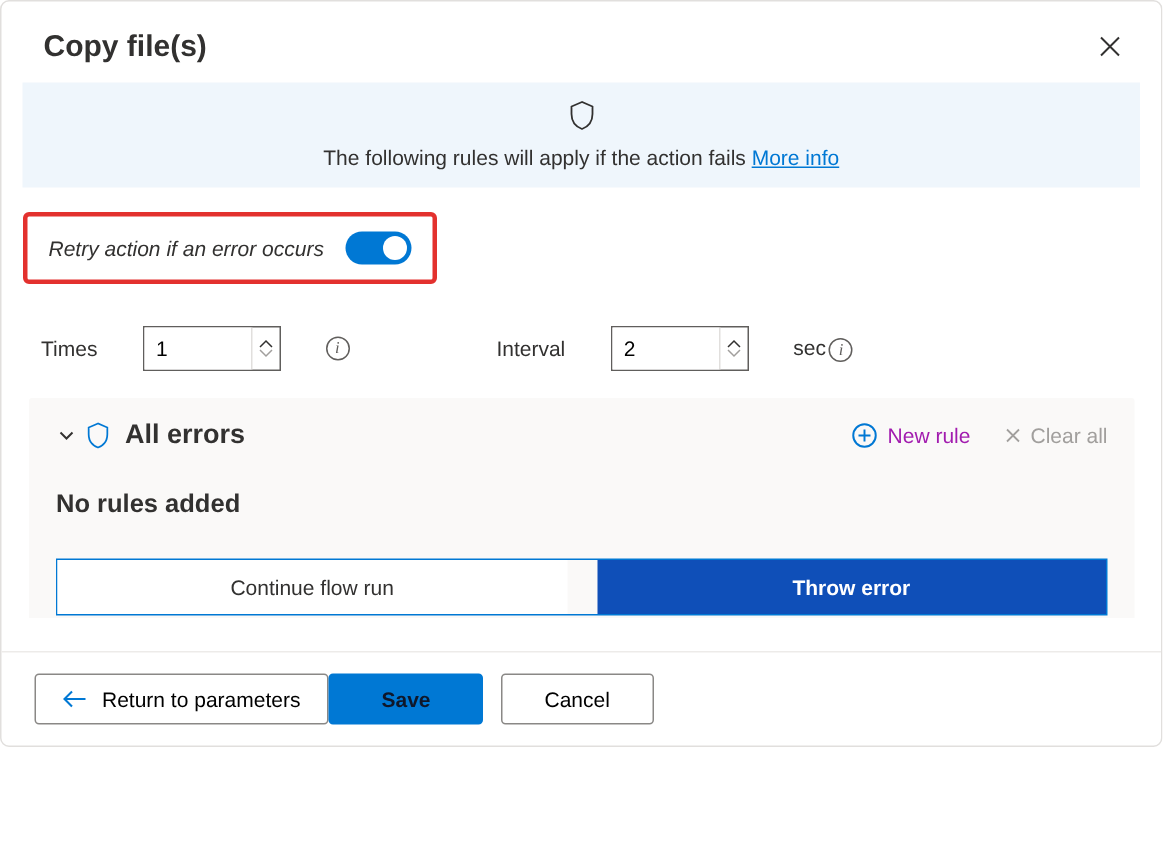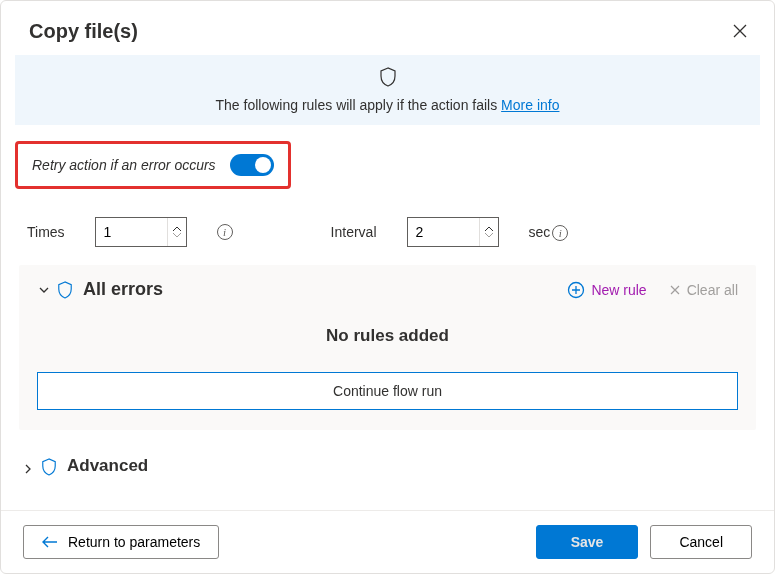--- a/index.html
+++ b/index.html
@@ -7,21 +7,21 @@
       font-family: "Segoe UI", -apple-system, sans-serif;
       font-size: 14px;
       color: #323130;
       background: #fff;
       width: 775px;
       height: 574px;
       overflow: hidden;
     }
     .dialog {
       width: 775px;
-      height: 574px;
+      height: 498px;
       border: 1px solid #e1dfdd;
       border-radius: 6px;
       display: flex;
       flex-direction: column;
       background: #fff;
     }
     .header {
       display: flex;
       justify-content: space-between;
       align-items: center;
@@ -168,21 +168,21 @@
       font-size: 14px;
     }
     .clear-all {
       display: flex;
       align-items: center;
       gap: 6px;
       color: #a19f9d;
       font-size: 14px;
     }
     .no-rules {
-      text-align: center;
+      text-align: left;
       font-weight: 600;
       font-size: 17px;
       margin-bottom: 26px;
     }
     .split-buttons {
       display: flex;
       width: 100%;
       border: 1px solid #0078d4;
       gap: 20px;
     }
@@ -212,39 +212,38 @@
     .advanced-title {
       font-size: 17px;
       font-weight: 600;
       margin-left: 4px;
     }
     .footer {
       border-top: 1px solid #edebe9;
       padding: 14px 22px;
       display: flex;
       align-items: center;
-      justify-content: space-between;
       margin-top: 22px;
     }
     .footer-left .btn, .footer-right .btn {
       border: 1px solid #8a8886;
       background: #fff;
       padding: 8px 18px;
       font-size: 14px;
       border-radius: 3px;
       cursor: pointer;
       display: inline-flex;
       align-items: center;
       gap: 10px;
     }
     .footer-right { display: flex; gap: 12px; }
     .btn.primary {
       background: #0078d4;
       border-color: #0078d4;
-      color: #e5e5e5;
+      color: #0f172a;
       font-weight: 600;
       padding: 4px 34px;
     }
     .btn.secondary { padding: 8px 28px; }
     svg { flex-shrink: 0; }
   </style>
 </head>
 <body>
 
 <div class="dialog">
@@ -329,20 +328,21 @@
               </svg>
             <span>Clear all</span>
           </div>
         </div>
       </div>
 
       <div class="no-rules">No rules added</div>
 
       <div class="split-buttons">
         <div class="half secondary">Continue flow run</div>
+        <div class="half primary">Throw error</div>
       </div>
     </div>
 
     <div class="advanced-row">
       <svg width="14" height="14" viewBox="0 0 14 14">
           <path d="M5 3 L9 7 L5 11" stroke="#323130" stroke-width="1.3" fill="none"></path>
         </svg>
       <svg width="16" height="18" viewBox="0 0 18 20">
           <path d="M9 1 L2 4 V9 C2 14 5 17.5 9 19 C13 17.5 16 14 16 9 V4 Z" fill="none" stroke="#0078d4" stroke-width="1.3"></path>
         </svg>

